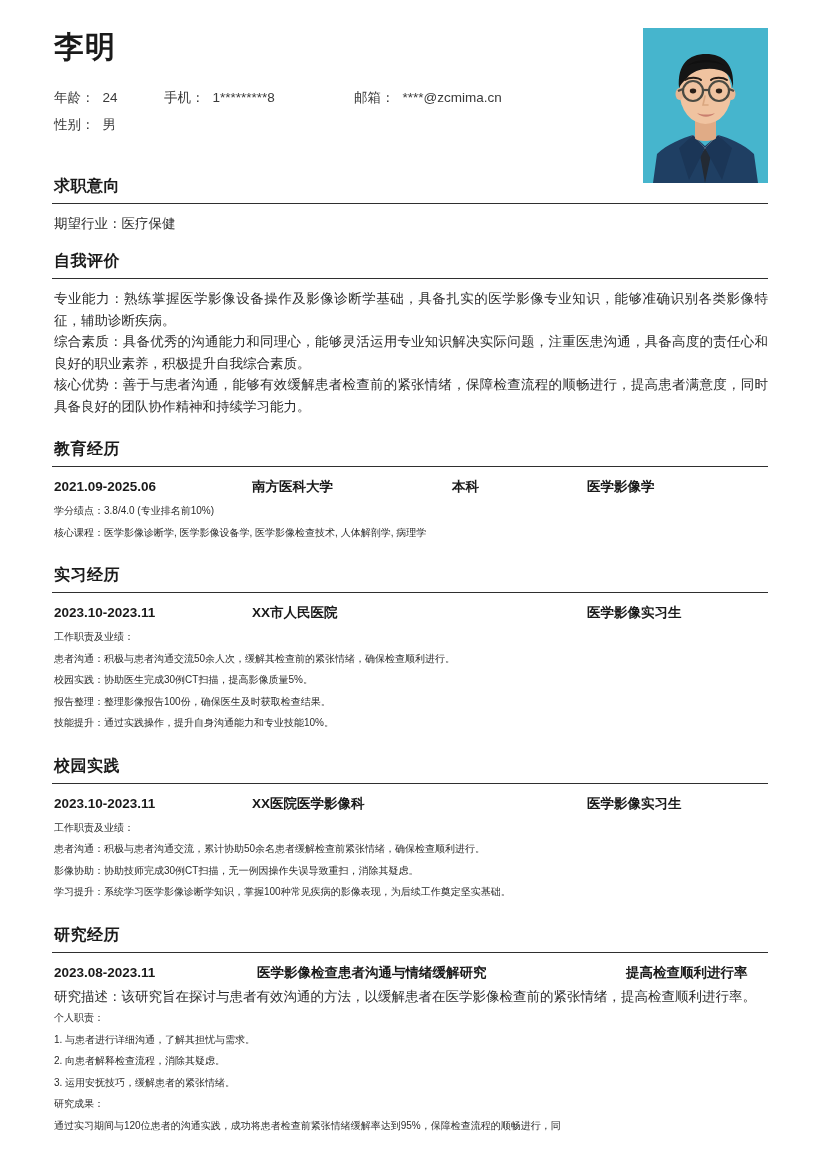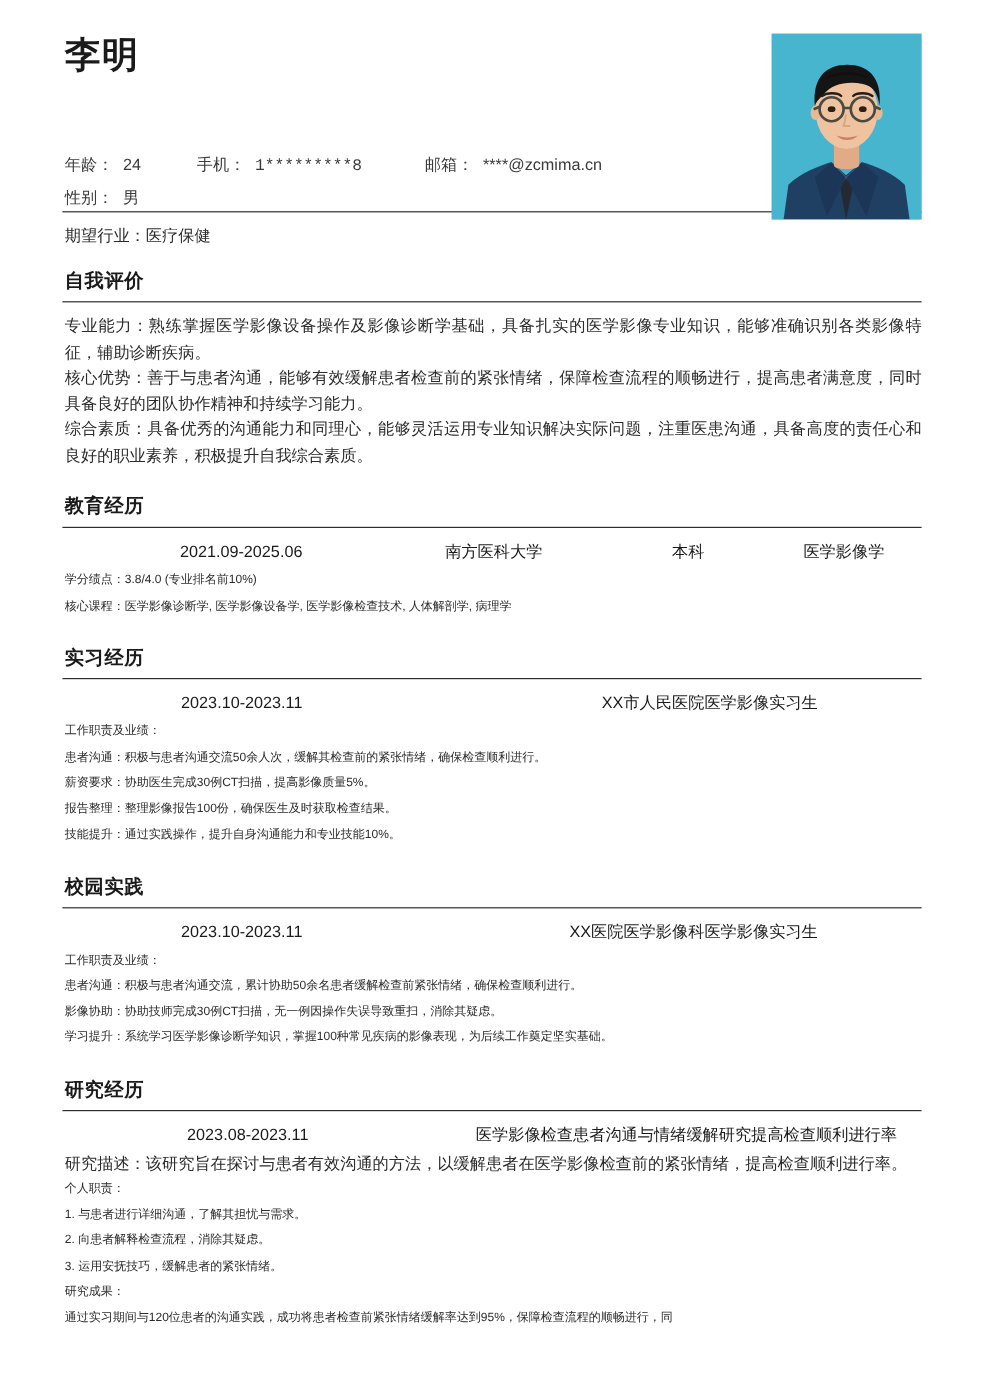--- a/index.html
+++ b/index.html
@@ -49,22 +49,22 @@
     margin-bottom: 9px;
   }
   .contact-item {
     display: flex;
     align-items: baseline;
     white-space: nowrap;
   }
   .contact-label { color: #3a3a3a; }
   .contact-value { color: #3a3a3a; margin-left: 8px; }
   .c-age   { width: 110px; }
-  .c-phone { width: 190px; font-family: Liberation Mono, monospace; }
-  .c-mail  { width: 260px; margin-top: 40px; }
+  .c-phone { width: 190px; }
+  .c-mail  { width: 260px; }
 
   
   .photo {
     position: absolute;
     top: 28px;
     right: 0px;
     width: 125px;
     height: 155px;
     overflow: hidden;
     background: #46b5cd;
@@ -103,26 +103,25 @@
     margin-left: 2px;
     line-height: 21px;
   }
   .intent-a { width: 355px; white-space: nowrap; }
   .intent-b { white-space: nowrap; }
 
   
   .entry-head {
     display: flex;
     font-size: 13.5px;
-    font-weight: 400;
+    font-weight: 700;
     color: #1a1a1a;
     margin-left: 2px;
     line-height: 22px;
     margin-bottom: 2px;
-    text-align: right;
   }
   .eh-date { width: 198px; }
   .eh-org  { width: 200px; }
   .eh-deg  { width: 135px; }
   .eh-maj  { width: 150px; }
 
   .entry-head.three .eh-date { width: 198px; }
   .entry-head.three .eh-org  { width: 335px; }
   .entry-head.three .eh-role { width: auto; }
 
@@ -207,34 +206,35 @@
         <path d="M68 52 C71 49 80 49 84 52" stroke="#241c16" stroke-width="2" fill="none" stroke-linecap="round"></path>
 
         <path d="M62 68 L60 77 L65 77" stroke="#d9a67f" stroke-width="1.6" fill="none" stroke-linecap="round"></path>
 
         <path d="M54 85 C59 90 67 90 72 85 C67 87 59 87 54 85 Z" fill="#c97f6e"></path>
       </svg>
     </div>
   </div>
 
   <div class="section">
+    <div class="section-title">求职意向</div>
     <div class="rule"></div>
     <div class="intent-row">
       <span class="intent-b">期望行业：医疗保健</span>
     </div>
   </div>
 
   <div class="gap-m"></div>
 
   <div class="section">
     <div class="section-title">自我评价</div>
     <div class="rule"></div>
     <p class="para">专业能力：熟练掌握医学影像设备操作及影像诊断学基础，具备扎实的医学影像专业知识，能够准确识别各类影像特征，辅助诊断疾病。</p>
+    <p class="para">综合素质：具备优秀的沟通能力和同理心，能够灵活运用专业知识解决实际问题，注重医患沟通，具备高度的责任心和良好的职业素养，积极提升自我综合素质。</p>
     <p class="para">核心优势：善于与患者沟通，能够有效缓解患者检查前的紧张情绪，保障检查流程的顺畅进行，提高患者满意度，同时具备良好的团队协作精神和持续学习能力。</p>
-    <p class="para">综合素质：具备优秀的沟通能力和同理心，能够灵活运用专业知识解决实际问题，注重医患沟通，具备高度的责任心和良好的职业素养，积极提升自我综合素质。</p>
   </div>
 
   <div class="gap-l"></div>
 
   <div class="section">
     <div class="section-title">教育经历</div>
     <div class="rule"></div>
     <div class="entry-head">
       <span class="eh-date">2021.09-2025.06</span>
       <span class="eh-org">南方医科大学</span>
@@ -250,21 +250,21 @@
   <div class="section">
     <div class="section-title">实习经历</div>
     <div class="rule"></div>
     <div class="entry-head three">
       <span class="eh-date">2023.10-2023.11</span>
       <span class="eh-org">XX市人民医院</span>
       <span class="eh-role">医学影像实习生</span>
     </div>
     <div class="sub-line">工作职责及业绩：</div>
     <div class="sub-line">患者沟通：积极与患者沟通交流50余人次，缓解其检查前的紧张情绪，确保检查顺利进行。</div>
-    <div class="sub-line">薪资要求：协助医生完成30例CT扫描，提高影像质量5%。</div>
+    <div class="sub-line">校园实践：协助医生完成30例CT扫描，提高影像质量5%。</div>
     <div class="sub-line">报告整理：整理影像报告100份，确保医生及时获取检查结果。</div>
     <div class="sub-line">技能提升：通过实践操作，提升自身沟通能力和专业技能10%。</div>
   </div>
 
   <div class="gap-l"></div>
 
   <div class="section">
     <div class="section-title">校园实践</div>
     <div class="rule"></div>
     <div class="entry-head three">

